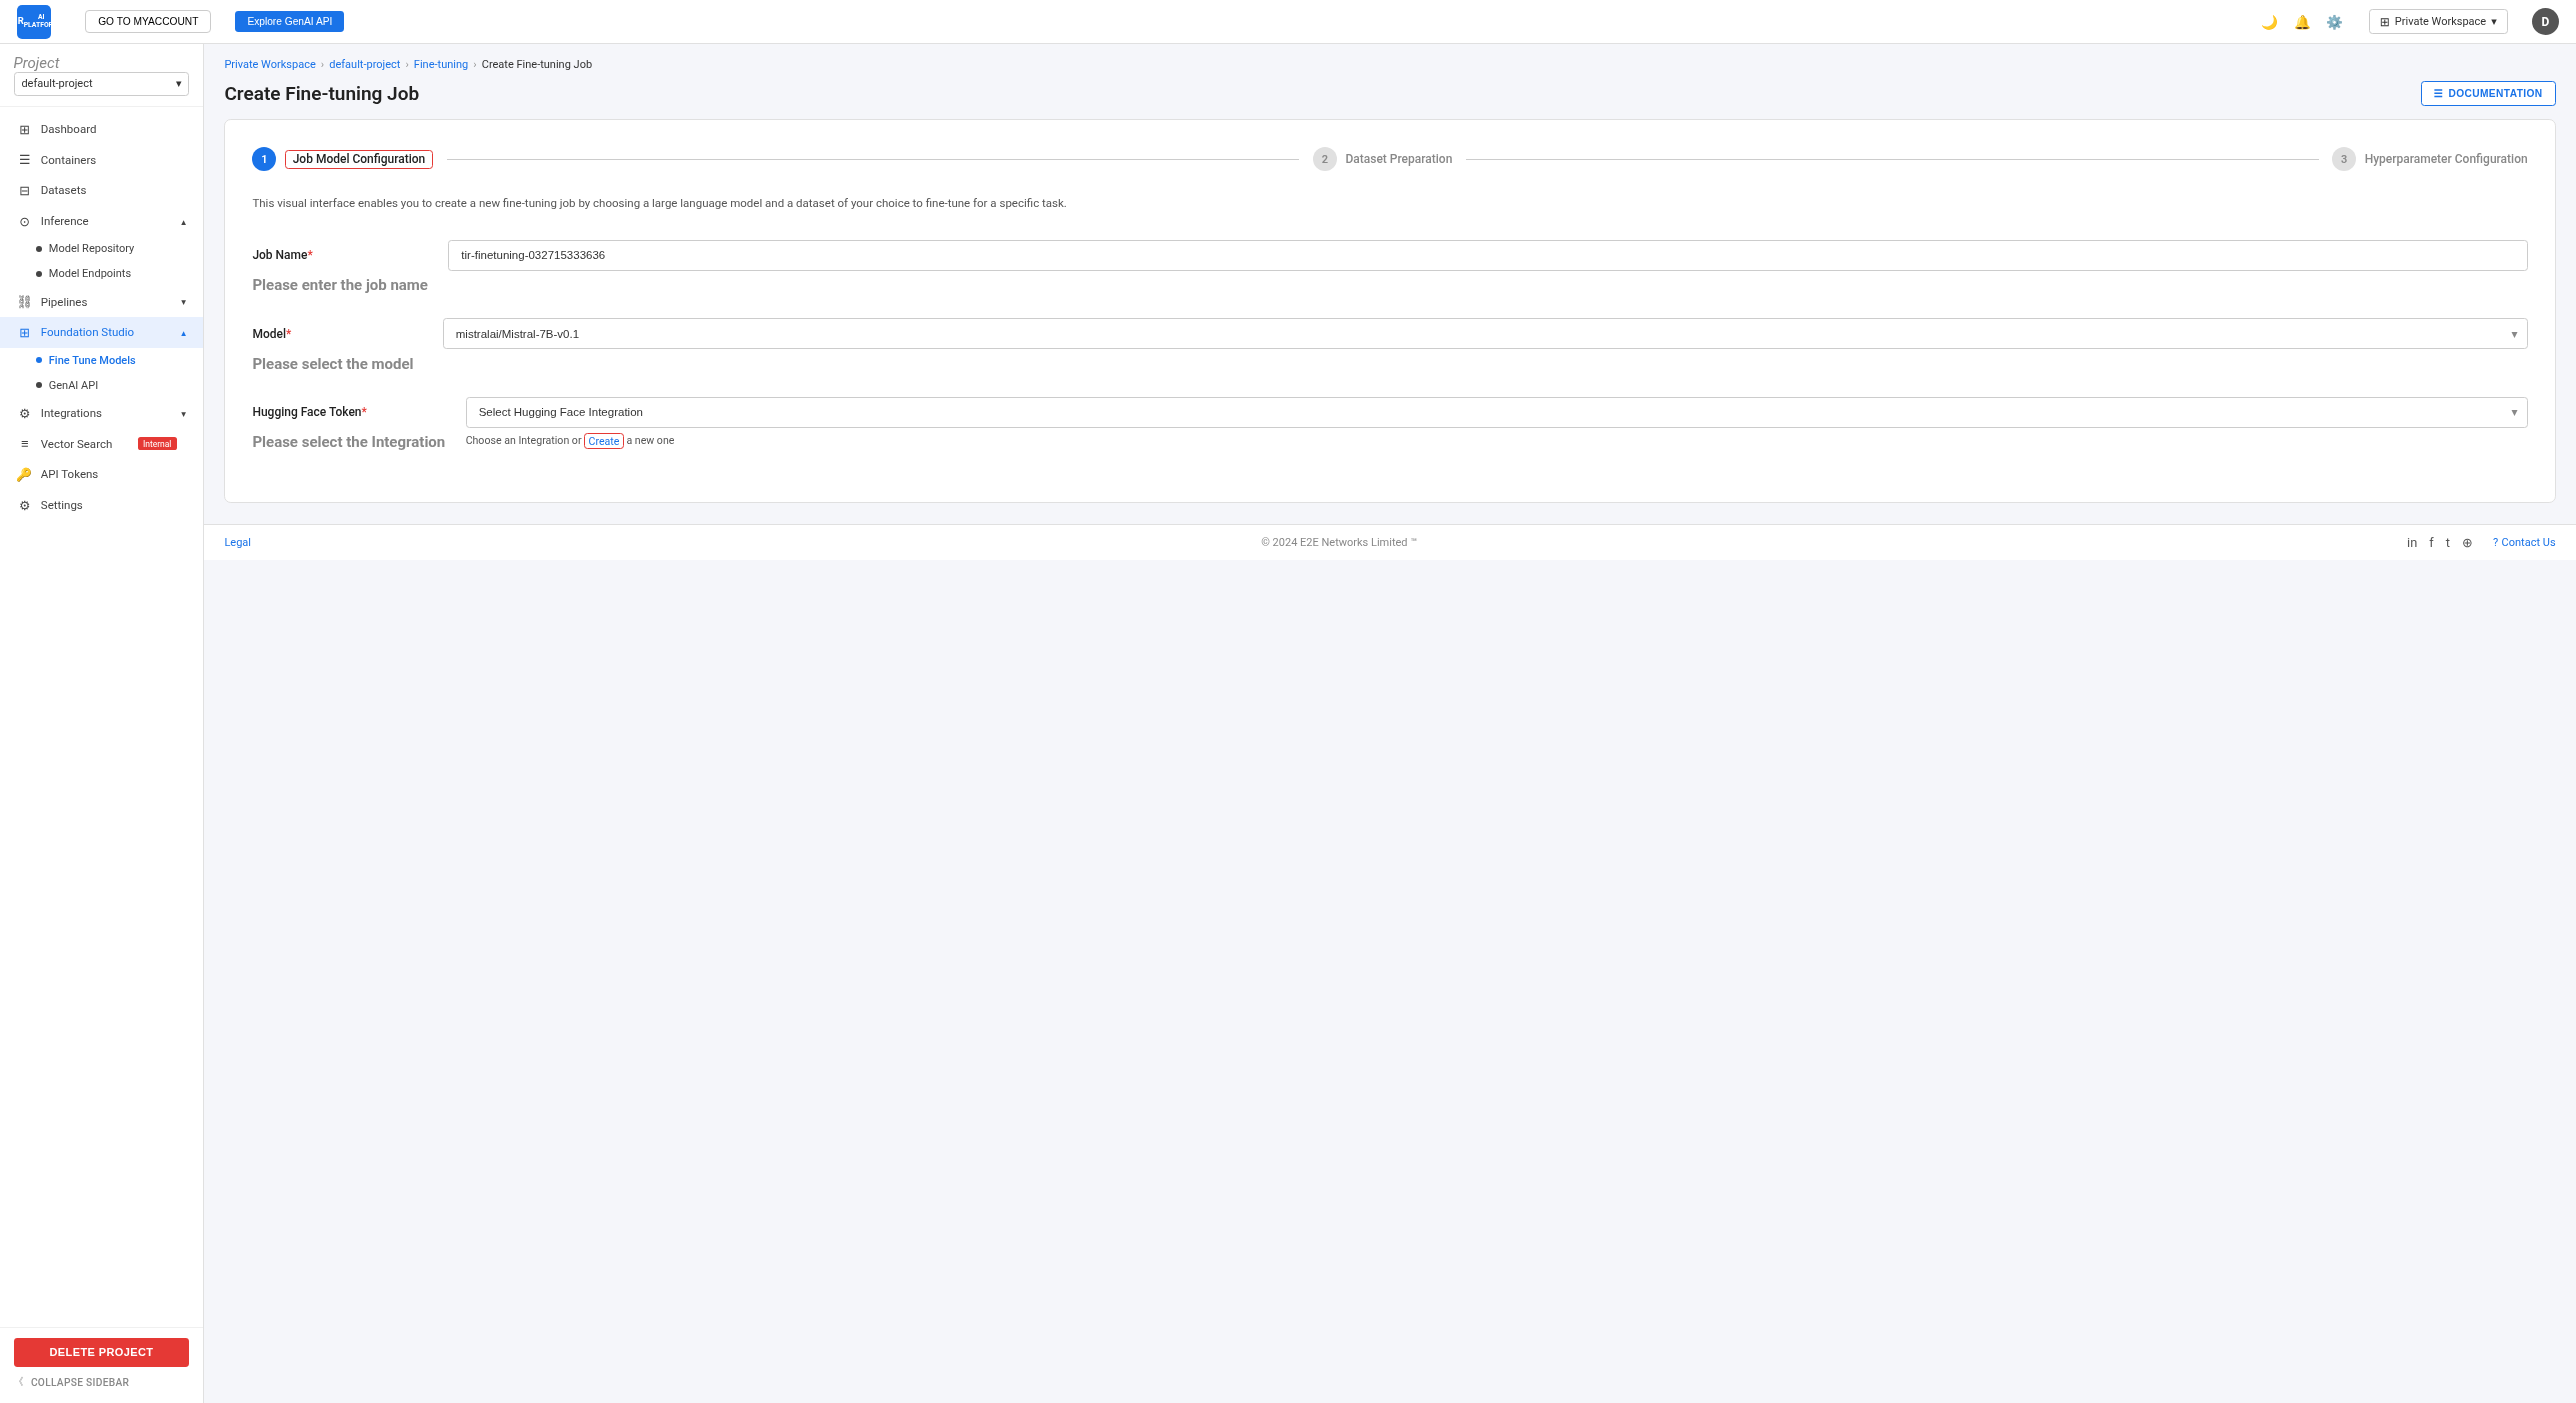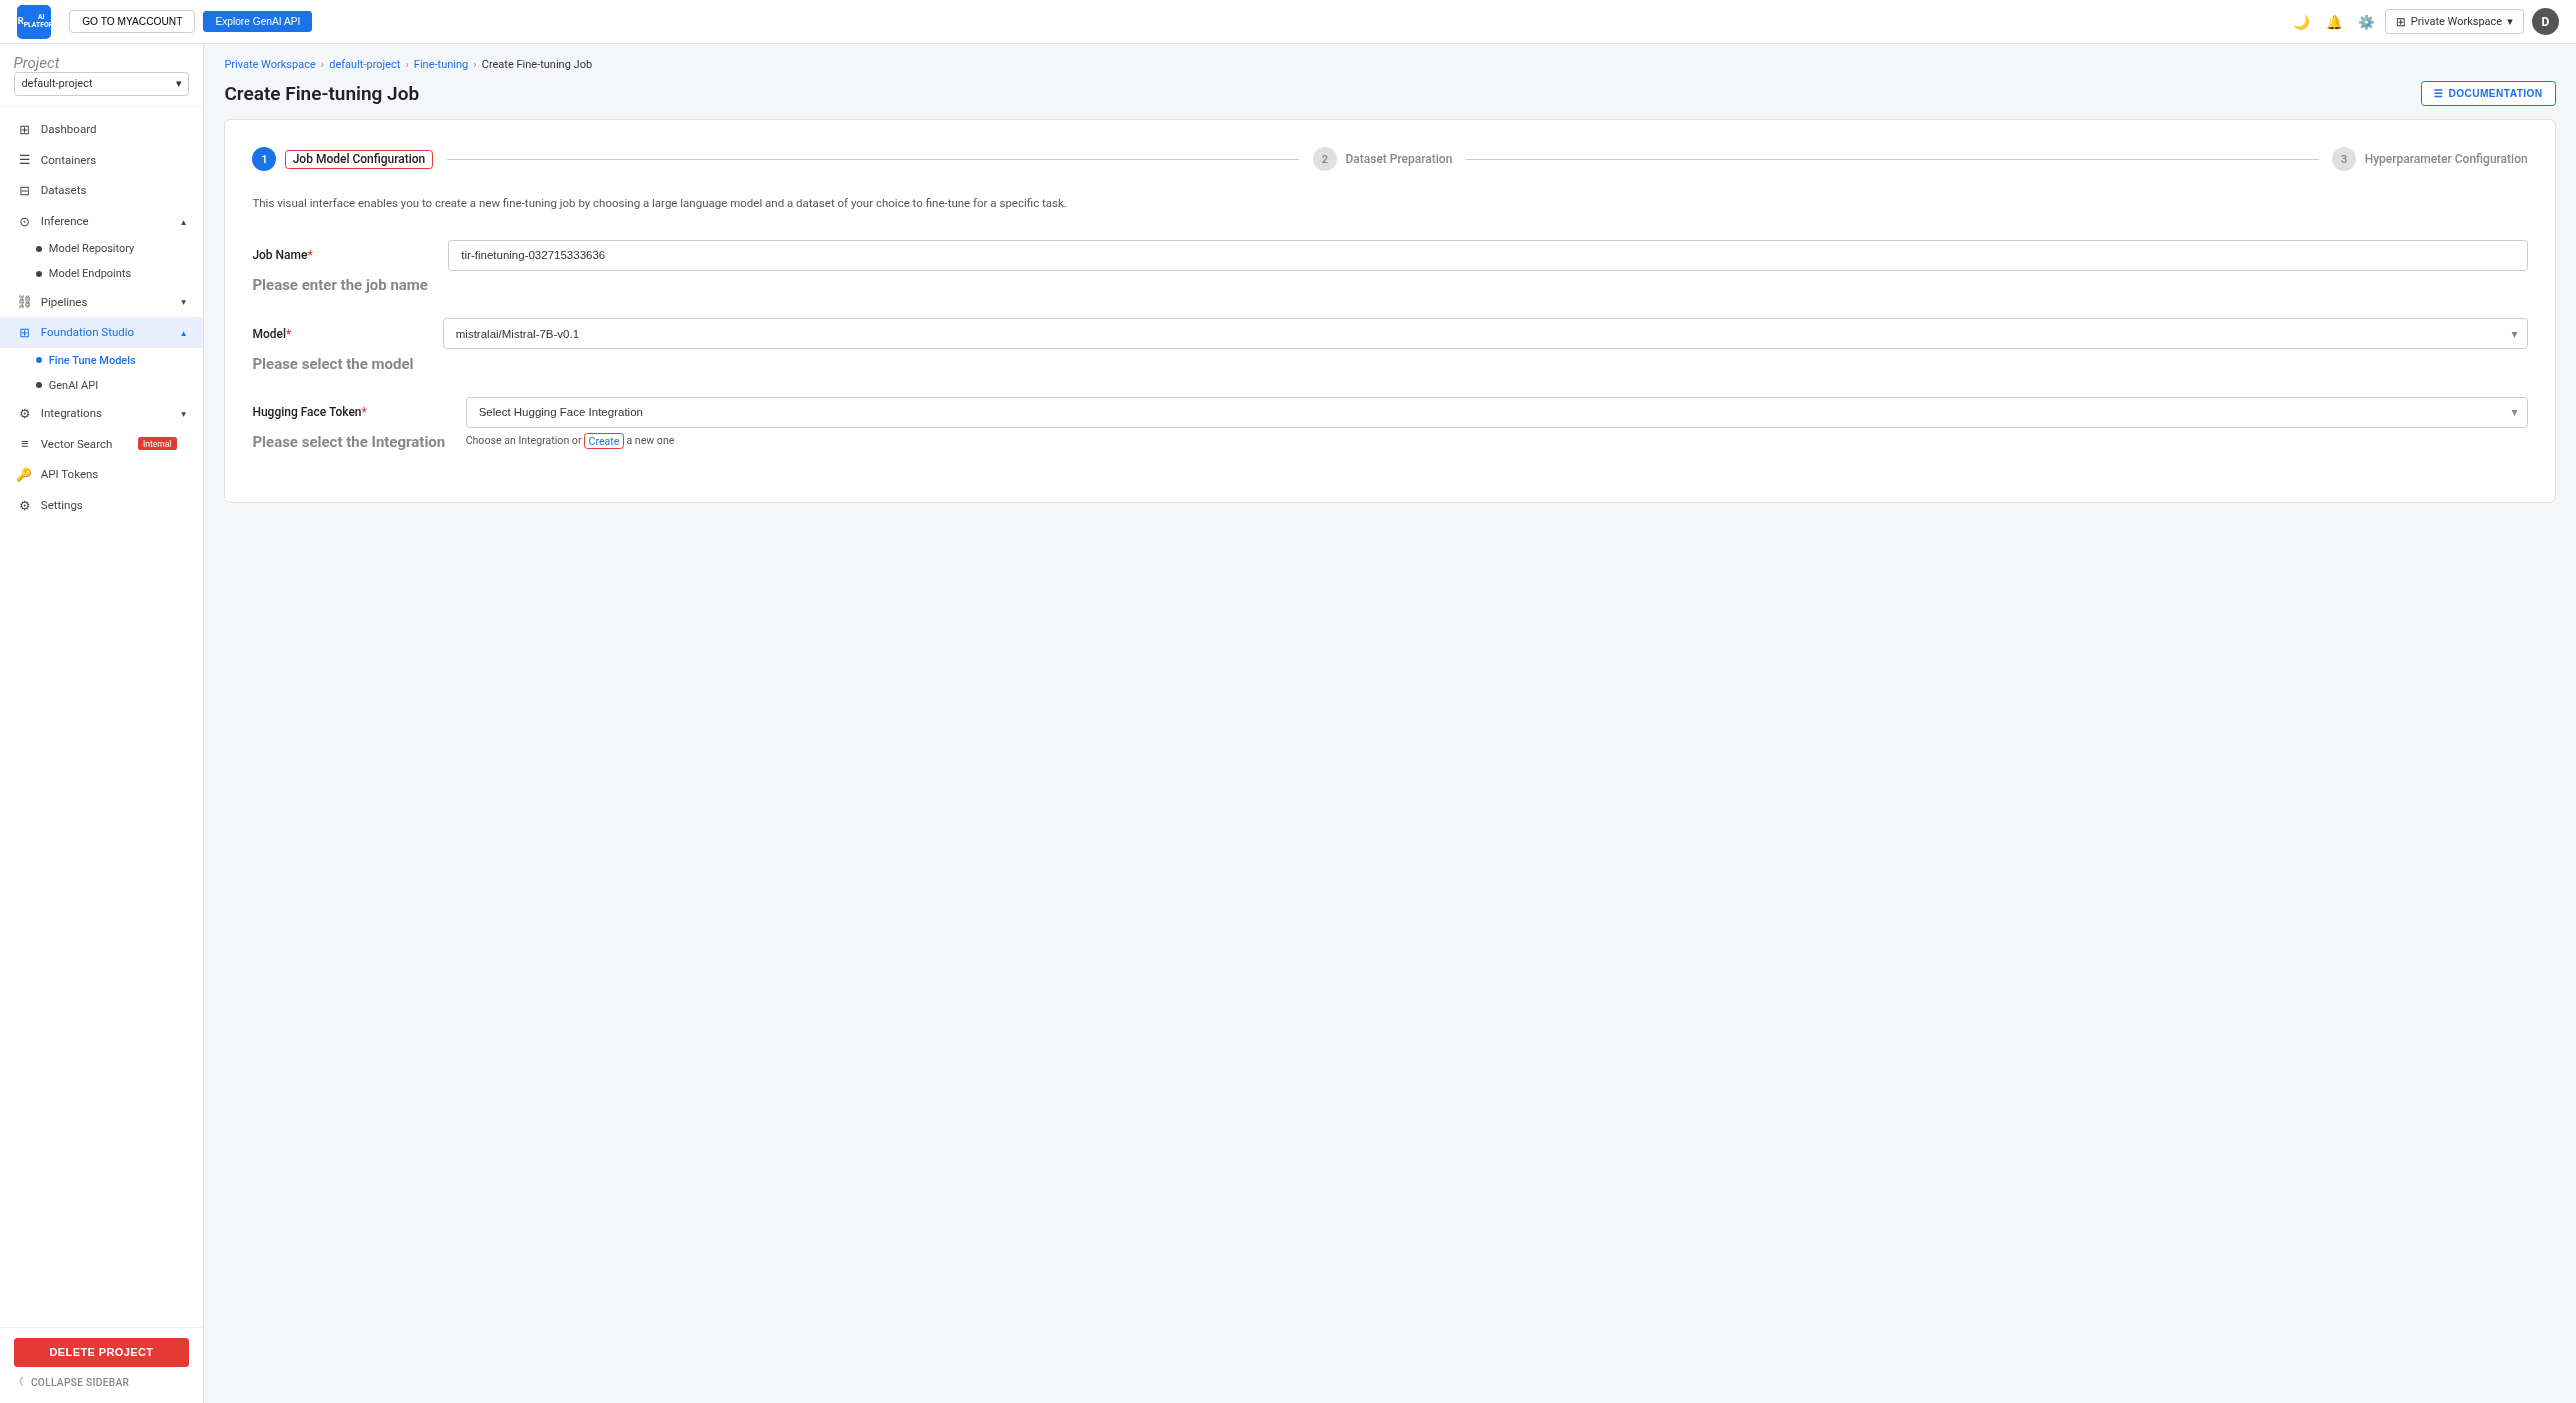--- a/index.html
+++ b/index.html
@@ -1,19 +1,19 @@
 <!DOCTYPE html>
 <html style="font-size:13.6px"><head>
   <meta charset="utf-8">
   <style>
     * { box-sizing: border-box; margin: 0; padding: 0; }
     body { font-family: -apple-system, BlinkMacSystemFont, 'Segoe UI', Roboto, sans-serif; background: #f5f6fa; color: #333; font-size: 12px; }
 
     
-    .header { display: flex; align-items: center; background: #fff; border-bottom: 0.9px solid #e0e0e0; padding: 13px 17px; height: 44px; gap: 8px; }
+    .header { display: flex; align-items: center; background: #fff; border-bottom: 0.9px solid #e0e0e0; padding: 13px 17px; height: 44px; gap: 24px; }
     .logo { display: flex; align-items: center; gap: 6.8px; margin-right: 10.2px; }
     .logo-box { width: 34px; height: 34px; background: #1a73e8; border-radius: 5.1px; display: flex; align-items: center; justify-content: center; color: white; font-size: 9.4px; font-weight: bold; line-height: 1.1; text-align: center; }
     .header-btn-outline { border: 0.9px solid #ccc; background: #fff; padding: 5.1px 12px; border-radius: 4px; cursor: pointer; font-size: 10.2px; font-weight: 500; }
     .header-btn-blue { border: none; background: #1a73e8; color: #fff; padding: 5.1px 12px; border-radius: 3.4px; cursor: pointer; font-size: 10.2px; font-weight: 500; }
     .header-spacer { flex: 1; }
     .header-icons { display: flex; align-items: center; gap: 13.6px; }
     .header-icon { width: 19px; height: 19px; cursor: pointer; color: #555; font-size: 13.6px; display: flex; align-items: center; justify-content: center; }
     .workspace-btn { display: flex; align-items: center; gap: 5.1px; border: 0.9px solid #ccc; background: #fff; padding: 4.3px 10.2px; border-radius: 3.4px; cursor: pointer; font-size: 11px; }
     .avatar { width: 27px; height: 27px; border-radius: 50%; background: #555; color: white; display: flex; align-items: center; justify-content: center; font-weight: bold; font-size: 12px; }
 
@@ -290,15 +290,29 @@
             </select>
           </div>
           <div class="integration-hint">
             <span>Choose an Integration or </span><span class="create-link">Create</span><span> a new one</span>
           </div>
         </div>
       </div>
 
     </div>
 
+    <footer class="footer">
+      <span class="footer-legal">Legal</span>
+      <span class="footer-copy">© 2024 E2E Networks Limited ™</span>
+      <div class="footer-social">
+        <span>in</span>
+        <span>f</span>
+        <span>t</span>
+        <span>⊕</span>
+      </div>
+      <span class="footer-contact">
+        <span>?</span>
+        <span>Contact Us</span>
+      </span>
+    </footer>
   </main>
 </div>
 
 
 </body></html>

